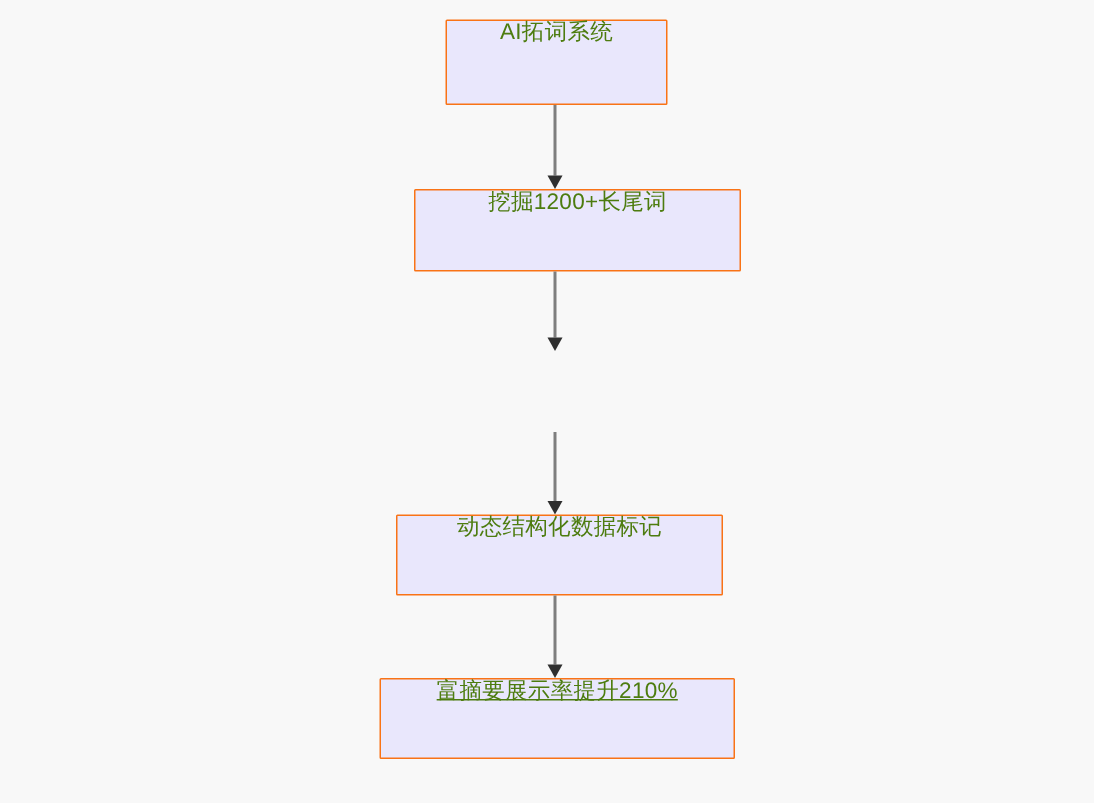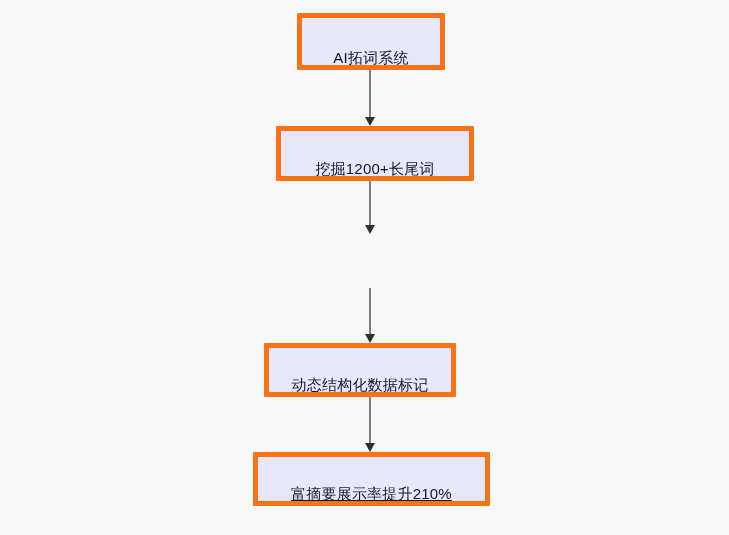--- a/index.html
+++ b/index.html
@@ -15,26 +15,26 @@
   }
   #flowchart {
     position: relative;
     width: 729px;
     height: 535px;
   }
   .node {
     position: absolute;
     box-sizing: border-box;
     background: #e9e7fc;
-    border: 5px solid #f97316;
+    border: 1px solid #f97316;
     border-radius: 1px;
     display: flex;
-    align-items: flex-end;
+    align-items: flex-start;
     justify-content: center;
-    color: #0f172a;
+    color: #4d7c0f;
     font-size: 15px;
     line-height: 1;
     letter-spacing: 0.2px;
     white-space: nowrap;
   }
   .node-label {
     display: block;
   }
   .edge {
     position: absolute;
@@ -65,36 +65,36 @@
 
   <div class="node" style="left:297px; top:13px; width:148px; height:57px;">
     <span class="node-label">AI拓词系统</span>
   </div>
 
   <div class="edge" style="left:365px; top:70px; height:56px;">
     <div class="edge-line" style="height:47px;"></div>
     <div class="edge-head"></div>
   </div>
 
-  <div class="node" style="left:276px; top:126px; width:198px; height:55px;">
+  <div class="node" style="left:276px; top:126px; width:218px; height:55px;">
     <span class="node-label">挖掘1200+长尾词</span>
   </div>
 
   <div class="edge" style="left:365px; top:181px; height:53px;">
     <div class="edge-line" style="height:44px;"></div>
     <div class="edge-head"></div>
   </div>
 
 
   <div class="edge" style="left:365px; top:288px; height:55px;">
     <div class="edge-line" style="height:46px;"></div>
     <div class="edge-head"></div>
   </div>
 
-  <div class="node" style="left:264px; top:343px; width:192px; height:54px;">
+  <div class="node" style="left:264px; top:343px; width:218px; height:54px;">
     <span class="node-label">动态结构化数据标记</span>
   </div>
 
   <div class="edge" style="left:365px; top:397px; height:55px;">
     <div class="edge-line" style="height:46px;"></div>
     <div class="edge-head"></div>
   </div>
 
   <div class="node" style="left:253px; top:452px; width:237px; height:54px;text-decoration:underline;">
     <span class="node-label">富摘要展示率提升210%</span>

